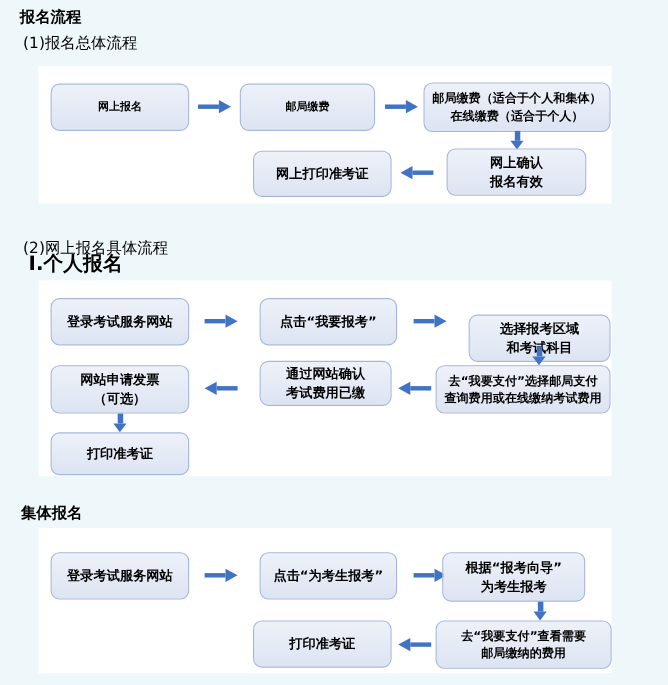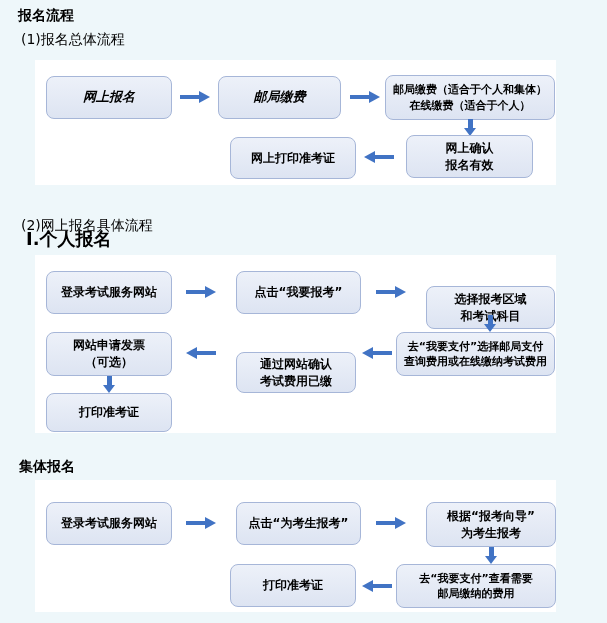--- a/index.html
+++ b/index.html
@@ -23,21 +23,21 @@
   .panel{position:absolute;left:35px;width:521px;background:var(--panel-bg);}
   .fbox{
     position:absolute;box-sizing:border-box;
     background:linear-gradient(180deg,var(--box-fill-top) 0%,var(--box-fill-bottom) 100%);
     border:1px solid var(--box-border);
     border-radius:8px;
     display:flex;flex-direction:column;align-items:center;justify-content:center;
     font-weight:bold;text-align:center;line-height:1.4;
   }
   .fbox span{display:block;white-space:nowrap;}
-  .fs13{font-size:13px;font-style:italic;}
+  .fs13{font-size:10px;}
   .fs12{font-size:12px;}
   .fs11{font-size:11px;}
   
   .arrow{position:absolute;}
   .arrow.right{width:30px;height:12px;}
   .arrow.right::before{content:'';position:absolute;left:0;top:4px;width:19px;height:4px;background:var(--arrow);}
   .arrow.right::after{content:'';position:absolute;left:19px;top:0;width:0;height:0;
     border-left:11px solid var(--arrow);border-top:6px solid transparent;border-bottom:6px solid transparent;}
   .arrow.left{width:30px;height:12px;}
   .arrow.left::before{content:'';position:absolute;left:11px;top:4px;width:19px;height:4px;background:var(--arrow);}
@@ -92,21 +92,21 @@
 <div class="fbox fs12" style="left:426px;top:286px;width:129px;height:43px;">
   <span>选择报考区域</span>
   <span>和考试科目</span>
 </div>
 <div class="arrow down" style="left:484px;top:315px;"></div>
 <div class="fbox fs11" style="left:396px;top:332px;width:159px;height:44px;">
   <span>去“我要支付”选择邮局支付</span>
   <span>查询费用或在线缴纳考试费用</span>
 </div>
 <div class="arrow left" style="left:362px;top:347px;"></div>
-<div class="fbox fs12" style="left:236px;top:352px;width:120px;height:41px;">
+<div class="fbox fs12" style="left:236px;top:328px;width:120px;height:41px;">
   <span>通过网站确认</span>
   <span>考试费用已缴</span>
 </div>
 <div class="arrow left" style="left:186px;top:347px;"></div>
 <div class="fbox fs12" style="left:46px;top:332px;width:126px;height:44px;">
   <span>网站申请发票</span>
   <span>（可选）</span>
 </div>
 <div class="arrow down" style="left:103px;top:376px;"></div>
 <div class="fbox fs12" style="left:46px;top:393px;width:126px;height:39px;">
@@ -115,21 +115,21 @@
 
 <div class="panel" style="top:480px;height:132px;"></div>
 <div class="fbox fs12" style="left:46px;top:502px;width:126px;height:43px;">
   <span>登录考试服务网站</span>
 </div>
 <div class="arrow right" style="left:186px;top:517px;"></div>
 <div class="fbox fs12" style="left:236px;top:502px;width:125px;height:43px;text-align:center;">
   <span>点击“为考生报考”</span>
 </div>
 <div class="arrow right" style="left:376px;top:517px;"></div>
-<div class="fbox fs12" style="left:426px;top:502px;width:130px;height:45px;">
+<div class="fbox fs12" style="left:402px;top:502px;width:130px;height:45px;">
   <span>根据“报考向导”</span>
   <span>为考生报考</span>
 </div>
 <div class="arrow down" style="left:485px;top:547px;"></div>
 <div class="fbox fs11" style="left:396px;top:564px;width:160px;height:44px;">
   <span>去“我要支付”查看需要</span>
   <span>邮局缴纳的费用</span>
 </div>
 <div class="arrow left" style="left:362px;top:580px;"></div>
 <div class="fbox fs12" style="left:230px;top:564px;width:126px;height:43px;">

